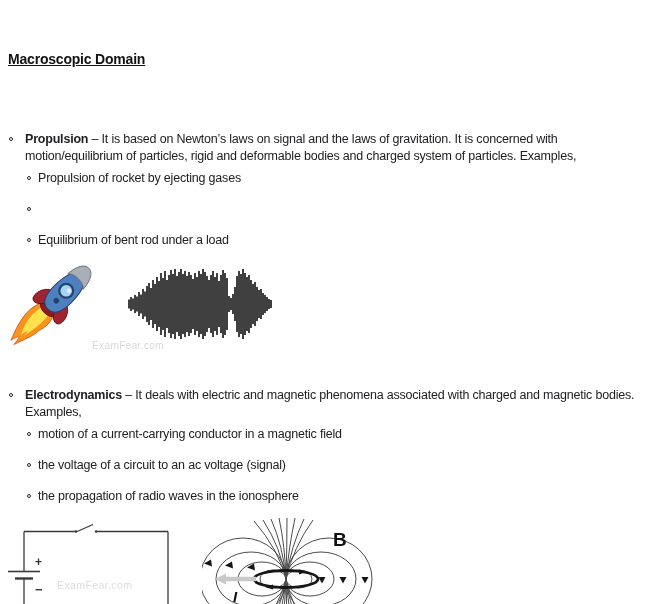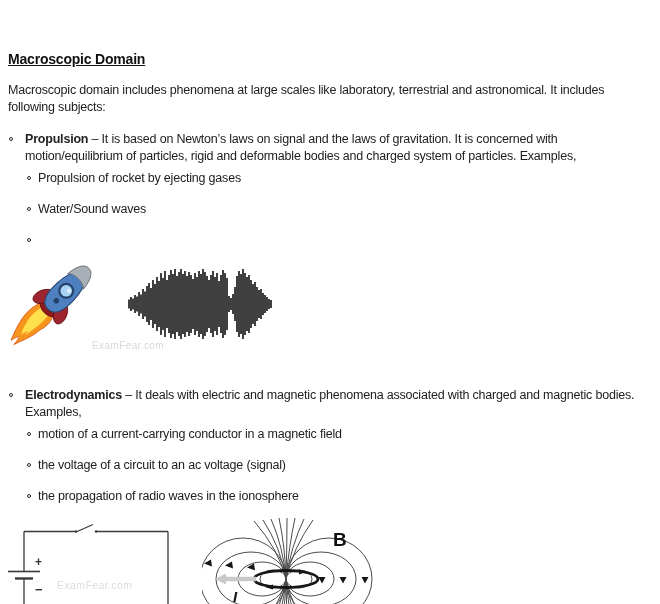--- a/index.html
+++ b/index.html
@@ -26,38 +26,34 @@
   svg { display:block; }
   svg text { font-family:"Liberation Sans", sans-serif; }
 </style>
 </head>
 <body>
 
 <div class="page">
 
   <div class="abs doc-title" style="left:8px; top:3px;">Macroscopic Domain</div>
 
-  <div class="abs" style="left:8px; top:34px;">
-    <span class="tline">Macroscopic domain includes phenomena at large scales like laboratory, terrestrial and astronomical. It includes</span>
-    <span class="tline">following subjects:</span>
-  </div>
 
   <span class="bullet" style="left:9px; top:89px;"></span>
   <div class="abs" style="left:25px; top:83px;">
     <span class="tline"><b>Propulsion</b><span style="white-space:pre;"> – It is based on Newton’s laws on signal and the laws of gravitation. It is concerned with</span></span>
     <span class="tline">motion/equilibrium of particles, rigid and deformable bodies and charged system of particles. Examples,</span>
   </div>
 
   <span class="bullet" style="left:27px; top:128px;"></span>
   <div class="abs tline" style="left:38px; top:122px;">Propulsion of rocket by ejecting gases</div>
 
   <span class="bullet" style="left:27px; top:159px;"></span>
-  <div class="abs tline" style="left:38px; top:153px;">Water/Sound waves</div>
 
   <span class="bullet" style="left:27px; top:190px;"></span>
+  <div class="abs tline" style="left:38px; top:184px;">Equilibrium of bent rod under a load</div>
 
   <svg class="abs" style="left:4px; top:208px;" width="102" height="104" viewBox="0 0 102 104">
     <g transform="translate(53,44) rotate(45)">
 
       <path d="M -9 13 C -16 28 -11 44 -4 61 C -2 52 0 49 1 62 C 5 50 8 45 9 34 Q 13 22 8 13 Z" fill="#F7941E" stroke="#D9531E" stroke-width="0.8"></path>
       <path d="M -5 13 C -9 26 -7 38 -1 50 C 1 42 2 40 2 48 C 5 36 6 24 4 13 Z" fill="#FFE14D"></path>
 
       <ellipse cx="0" cy="12" rx="10" ry="6" fill="#8E1B1B" stroke="#5C1010" stroke-width="0.8"></ellipse>
       <ellipse cx="-12" cy="7" rx="6.5" ry="11" transform="rotate(25 -12 7)" fill="#9E2430" stroke="#5C1010" stroke-width="0.8"></ellipse>
       <ellipse cx="12" cy="7" rx="6.5" ry="11" transform="rotate(-25 12 7)" fill="#9E2430" stroke="#5C1010" stroke-width="0.8"></ellipse>

